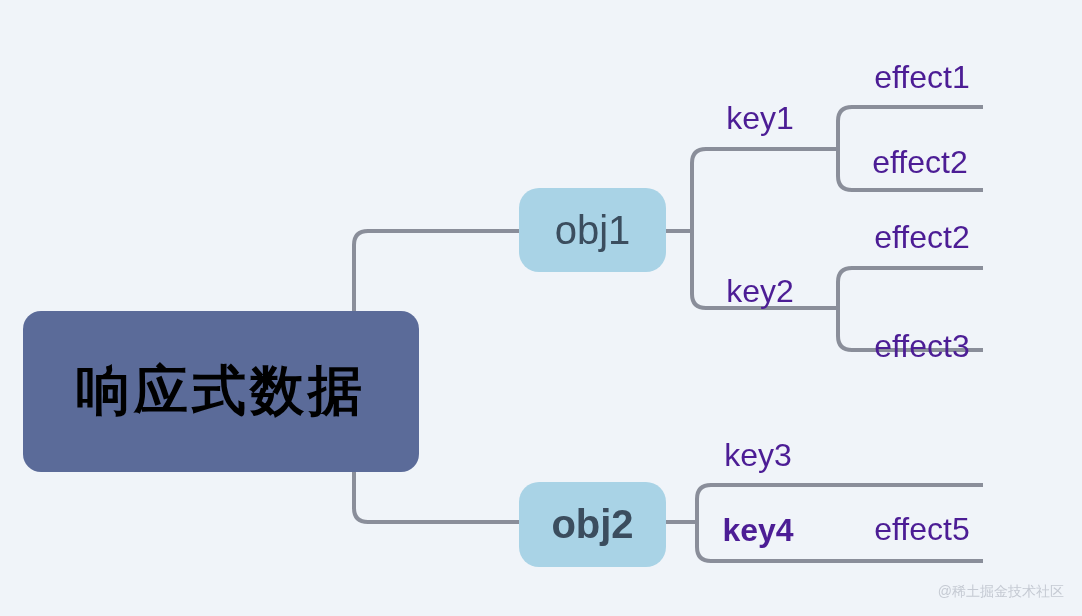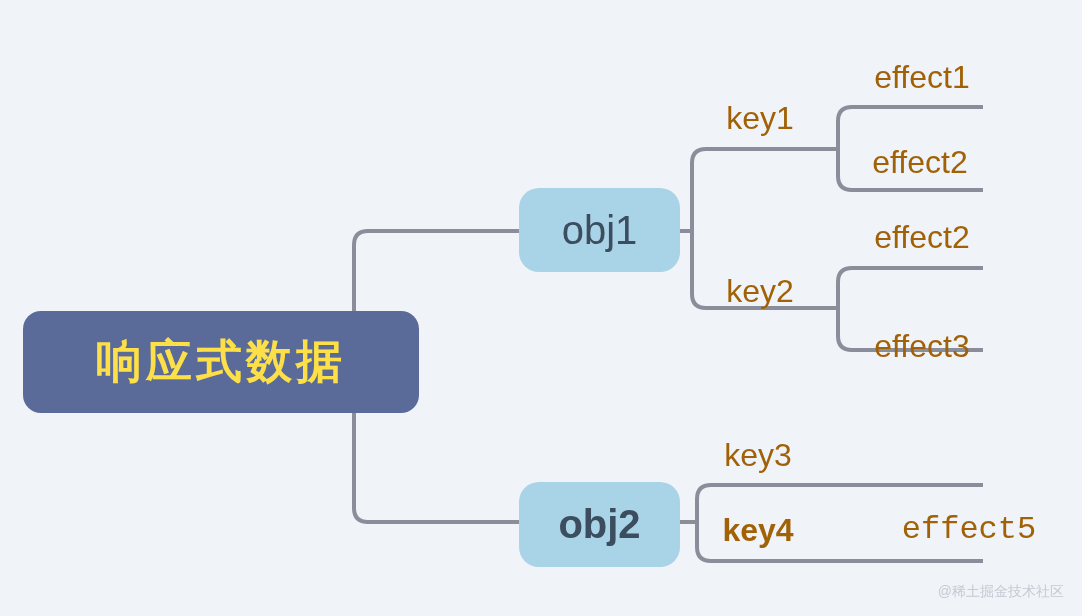--- a/index.html
+++ b/index.html
@@ -24,60 +24,60 @@
     position: absolute;
     display: flex;
     align-items: center;
     justify-content: center;
     z-index: 2;
     box-sizing: border-box;
   }
 
   .root-node {
     left: 23px; top: 311px;
-    width: 396px; height: 102px;
+    width: 396px; height: 161px;
     background: #5b6b99;
     border-radius: 18px;
-    color: #fde047;
-    font-size: 46px;
+    color: #000000;
+    font-size: 54px;
     font-weight: 700;
     letter-spacing: 4px;
   }
 
   .branch-node {
-    width: 161px;
+    width: 147px;
     background: #a9d3e6;
     border-radius: 20px;
     color: #3b4d5e;
     font-size: 40px;
     font-weight: 400;
   }
 
   .branch-obj1 { left: 519px; top: 188px; height: 84px; }
   .branch-obj2 { left: 519px; top: 482px; height: 85px; font-weight: bold; }
 
   .leaf-label {
     position: absolute;
     transform: translate(-50%, -50%);
-    color: #a16207;
+    color: #4c1d95;
     font-size: 32px;
     white-space: nowrap;
     z-index: 2;
   }
 
   .key1    { left: 760px; top: 118px; }
   .key2    { left: 760px; top: 291px; }
   .key3    { left: 758px; top: 455px; }
   .key4    { left: 758px; top: 530px; font-weight: bold; }
   .effect1 { left: 922px; top: 77px; }
   .effect2a{ left: 920px; top: 162px; }
   .effect2b{ left: 922px; top: 237px; }
   .effect3 { left: 922px; top: 318px; margin-top: 28px; }
   .effect4 { left: 922px; top: 456px; }
-  .effect5 { left: 969px; top: 529px; font-family: Liberation Mono, monospace; }
+  .effect5 { left: 922px; top: 529px; }
 
   .watermark {
     position: absolute;
     right: 18px; top: 583px;
     color: #c5cad3;
     font-size: 14px;
     z-index: 3;
     white-space: nowrap;
   }
 </style>

